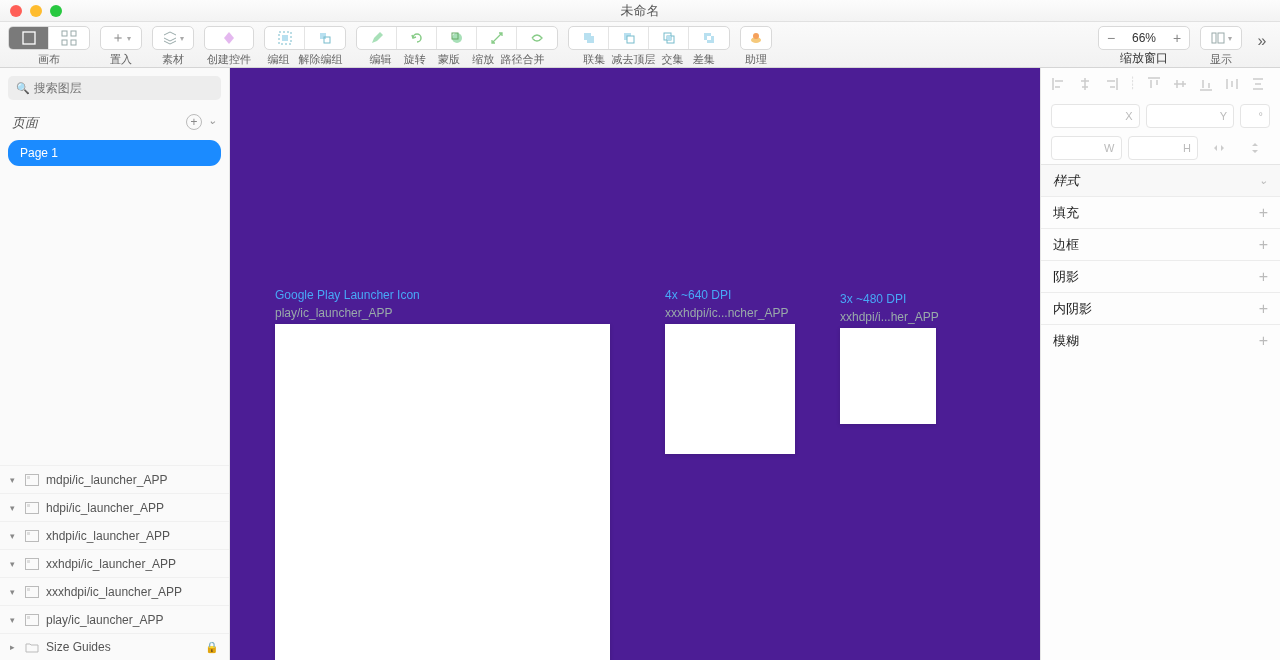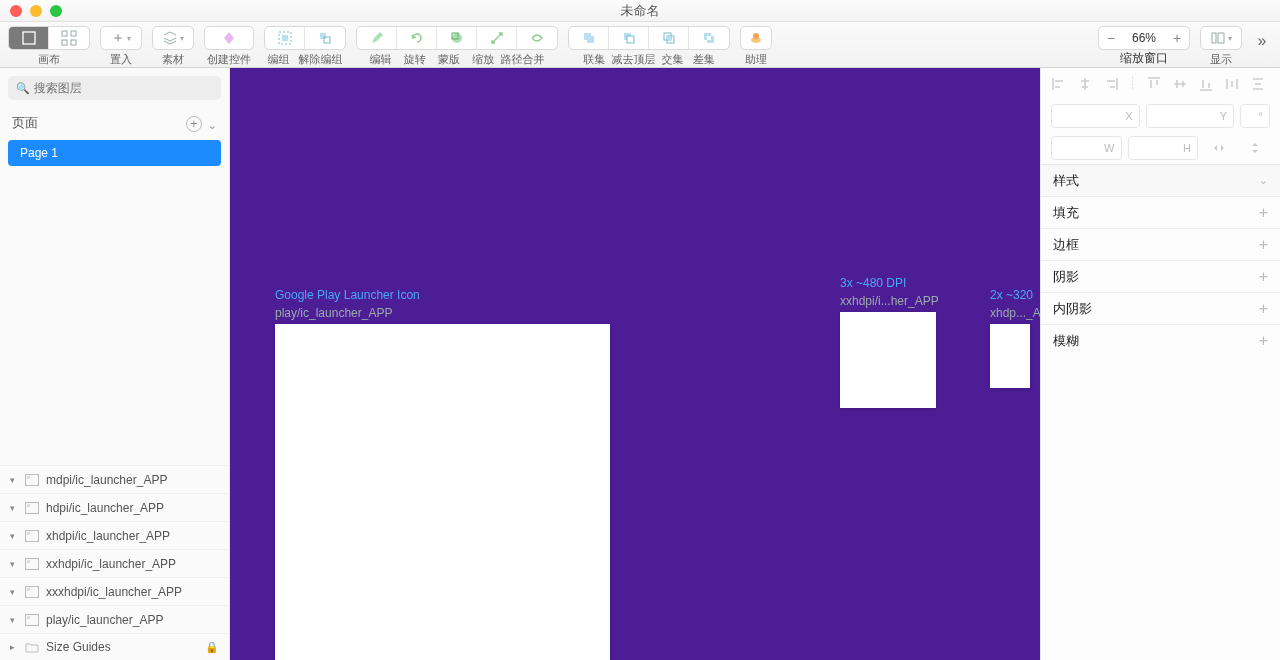--- a/index.html
+++ b/index.html
@@ -34,25 +34,25 @@
 .overflow { width: 20px; font-size: 16px; color: #666; display: flex; align-items: center; justify-content: center; padding-top: 6px; }
 
 
 .main { display: flex; height: calc(660px - 22px - 46px); }
 
 
 .left { width: 230px; background: #fafafa; border-right: 1px solid #e5e5e5; display: flex; flex-direction: column; }
 .search { margin: 8px; height: 24px; background: #ededed; border-radius: 5px; display: flex; align-items: center; padding: 0 8px; color: #a0a0a0; }
 .search .sico { font-size: 11px; margin-right: 4px; }
 .search input { border: none; background: transparent; outline: none; font-size: 12px; color: #4c1d95; width: 100%; }
-.pages-hdr { display: flex; align-items: flex-end; padding: 6px 12px; color: #555; font-size: 13px; }
+.pages-hdr { display: flex; align-items: flex-start; padding: 6px 12px; color: #555; font-size: 13px; font-style: italic; }
 .pages-hdr .sp { flex: 1; }
 .pages-hdr .add { width: 16px; height: 16px; border: 1px solid #bbb; border-radius: 50%; display: inline-flex; align-items: center; justify-content: center; font-size: 12px; color: #888; margin-right: 6px; }
 .pages-hdr .chev { color: #999; font-size: 11px; }
-.page-item { margin: 2px 8px; padding: 6px 12px; border-radius: 4px; font-size: 12px; }
+.page-item { margin: 2px 8px; padding: 6px 12px; border-radius: 11px; font-size: 12px; }
 .page-item.sel { background: #1b8bff; color: #fff; }
 .layer-spacer { flex: 1; min-height: 40px; }
 .layers { }
 .layer { display: flex; align-items: center; height: 28px; padding: 0 10px; color: #555; font-size: 12px; border-top: 1px solid #f0f0f0; }
 .layer .tw { width: 10px; color: #888; font-size: 9px; margin-right: 4px; }
 .layer .lic { width: 16px; margin-right: 6px; display: inline-flex; align-items: center; justify-content: center; }
 .layer .lock { margin-left: auto; color: #bbb; font-size: 11px; }
 
 
 .canvas { flex: 1; background: #4c1d95; position: relative; overflow: hidden; }
@@ -63,21 +63,21 @@
 
 
 .right { width: 240px; background: #fdfdfd; border-left: 1px solid #e5e5e5; font-size: 12px; color: #333; }
 .align-row { display: flex; padding: 8px 10px; gap: 10px; color: #ccc; }
 .align-row .ai { width: 16px; height: 16px; display: inline-flex; align-items: center; justify-content: center; }
 .posrow { display: flex; padding: 4px 10px; gap: 6px; }
 .posrow .fld { flex: 1; height: 24px; border: 1px solid #e5e5e5; border-radius: 4px; display: flex; align-items: center; justify-content: flex-end; padding-right: 6px; color: #bbb; font-size: 11px; background: #fff; }
 .posrow .small { width: 30px; flex: none; }
 .posrow .ic { width: 30px; flex: none; align-items: center; justify-content: center; display: flex; }
 .sect { height: 32px; border-top: 1px solid #ececec; display: flex; align-items: center; padding: 0 12px; font-size: 13px; color: #222; }
-.sect.first { border-top: 1px solid #e5e5e5; background: #f8f8f8; }
+.sect.first { border-top: 1px solid #e5e5e5; background: #f8f8f8; font-style: italic; }
 .sect .sp { flex: 1; }
 .sect .plus { color: #bbb; font-size: 16px; font-weight: 300; }
 .sect .chev { color: #bbb; font-size: 11px; }
 
 svg { display: block; }
 </style>
 </head>
 <body>
 
 <div class="titlebar">
@@ -355,29 +355,29 @@
         </div>
     </div>
   </div>
 
   <div class="canvas">
     <div class="artb" style="left:45px; top:220px; width:335px">
       <div class="t1">Google Play Launcher Icon</div>
       <div class="t2">play/ic_launcher_APP</div>
       <div class="box" style="width:335px;height:340px"></div>
     </div>
-    <div class="artb" style="left:610px; top:208px; width:100px">
+    <div class="artb" style="left:435px; top:220px; width:130px">
+      <div class="t1">4x ~640 DPI</div>
+      <div class="t2">xxxhdpi/ic...ncher_APP</div>
+      <div class="box" style="width:130px;height:130px"></div>
+    </div>
+    <div class="artb" style="left:610px; top:224px; width:100px">
       <div class="t1">3x ~480 DPI</div>
       <div class="t2">xxhdpi/i...her_APP</div>
       <div class="box" style="width:96px;height:96px"></div>
-    </div>
-    <div class="artb" style="left:760px; top:220px; width:50px">
-      <div class="t1">2x ~320</div>
-      <div class="t2">xhdp..._A</div>
-      <div class="box" style="width:40px;height:64px"></div>
     </div>
   </div>
 
   <div class="right">
     <div class="align-row">
       <span class="ai">
           <svg width="14" height="14">
             <path d="M1 1 v12 M3 4 h8 M3 10 h5" stroke="#ccc" stroke-width="1.5"></path>
           </svg>
         </span>

